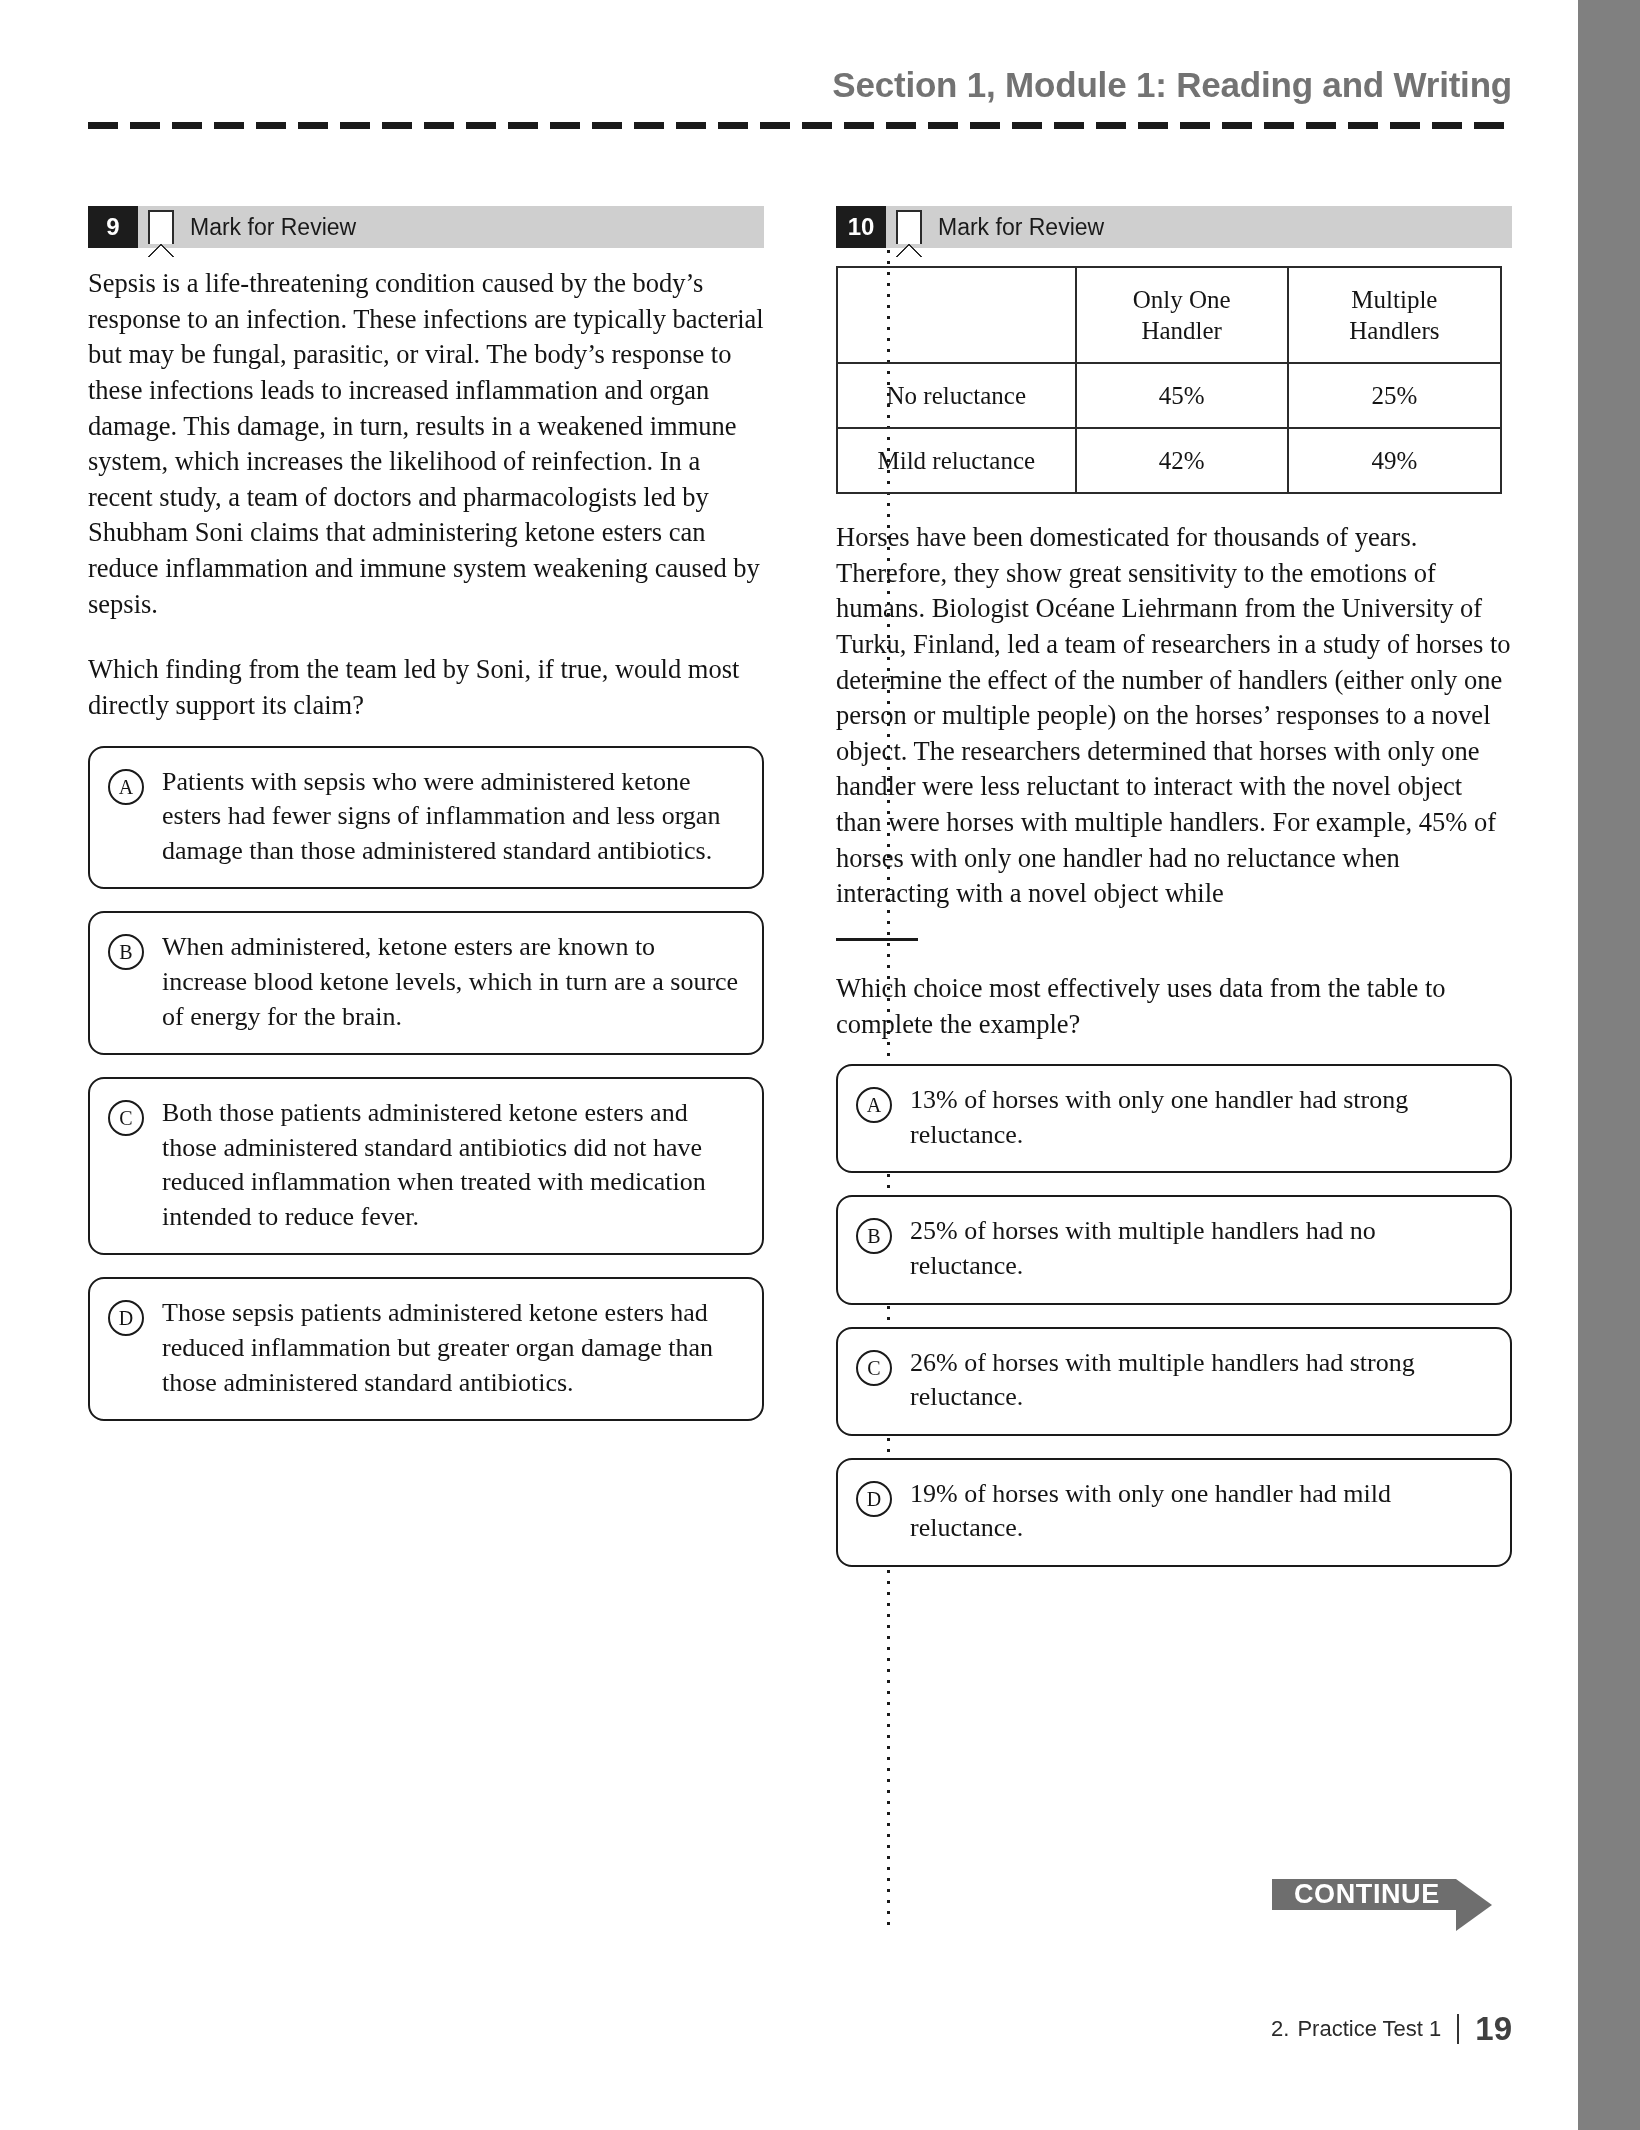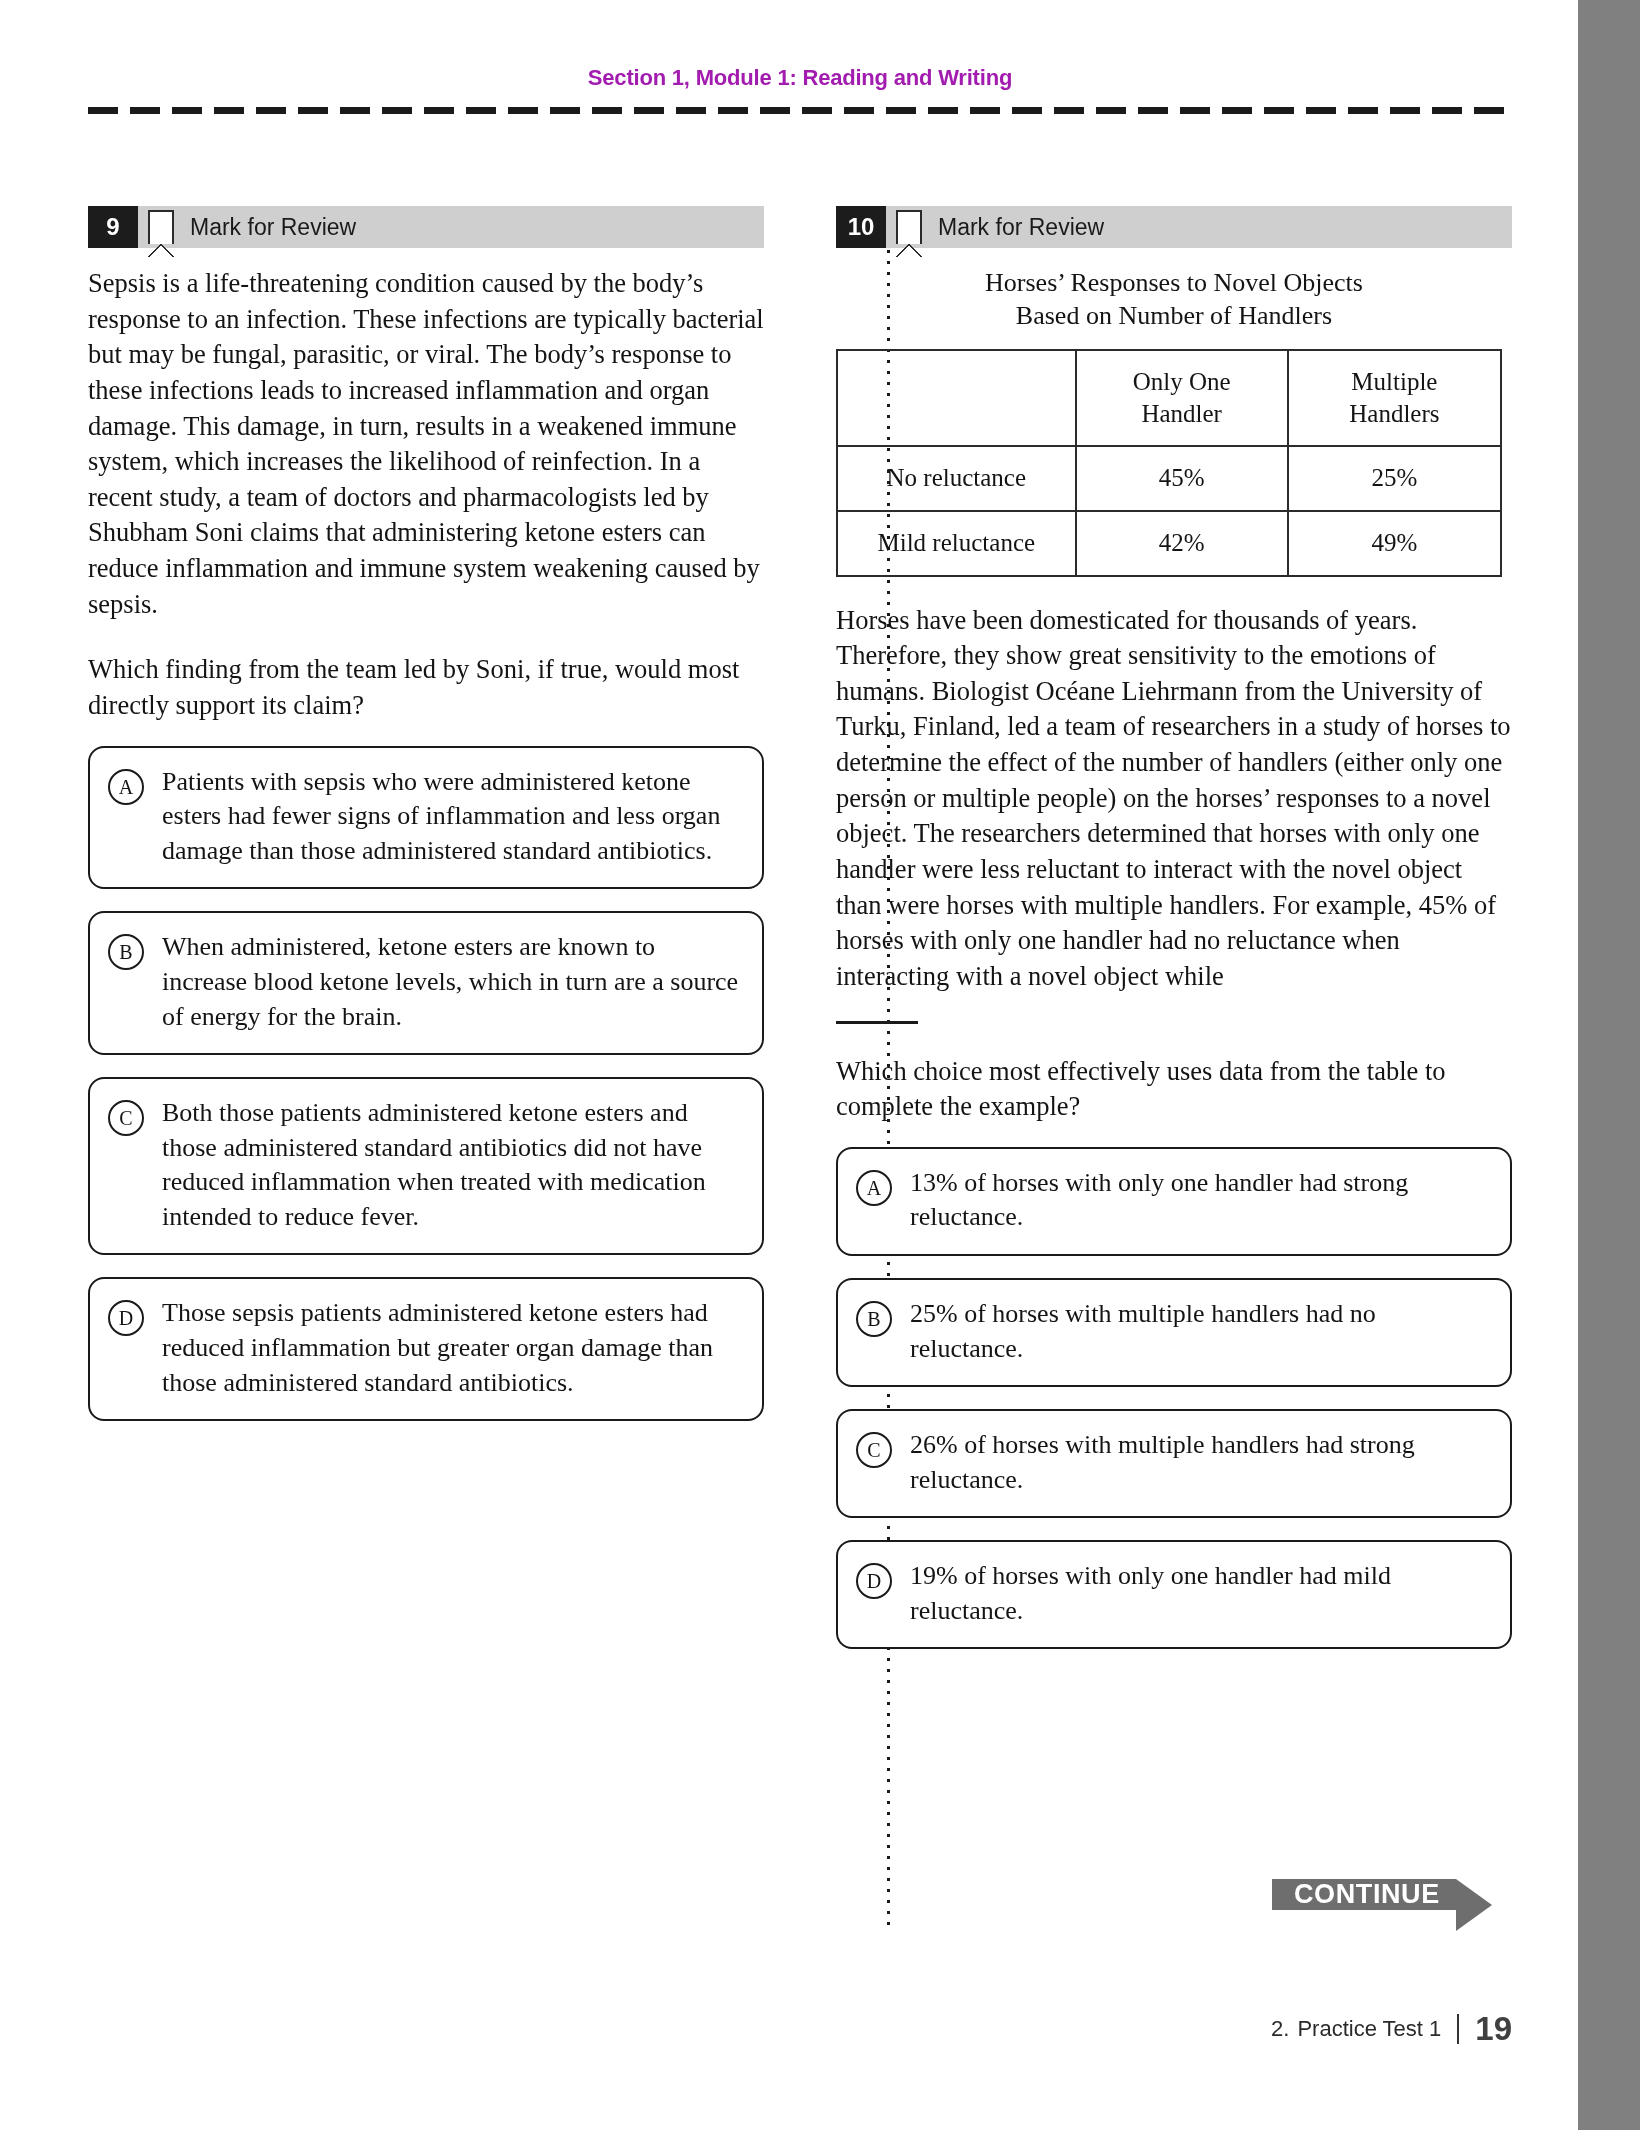--- a/index.html
+++ b/index.html
@@ -36,26 +36,26 @@
   }
 
   
   .header {
     position: absolute;
     top: 66px;
     left: 88px;
     width: 1424px;
   }
   .header-title {
-    text-align: center;
+    text-align: right;
     font-family: "Liberation Sans", sans-serif;
     font-weight: bold;
-    font-size: 22px;
+    font-size: 35px;
     letter-spacing: -0.2px;
-    color: #a21caf;
+    color: #737373;
     line-height: 1.1;
   }
   .header-rule {
     margin-top: 17px;
     height: 7px;
     background-image: repeating-linear-gradient(
       to right,
       #1a1a1a 0px, #1a1a1a 30px,
       transparent 30px, transparent 42px
     );
@@ -341,24 +341,20 @@
     <div class="col col-right">
 
       <div class="q-banner">
         <div class="q-num">10</div>
         <div class="q-bookmark">
           <span class="bookmark-glyph"></span>
         </div>
         <div class="q-mark-label">Mark for Review</div>
       </div>
 
-      <div class="table-title">
-        <div>Horses’ Responses to Novel Objects</div>
-        <div>Based on Number of Handlers</div>
-      </div>
 
       <table class="data-table">
         <thead>
           <tr>
             <th class="corner"></th>
             <th class="colhead">
               <div>Only One</div>
               <div>Handler</div>
             </th>
             <th class="colhead">

